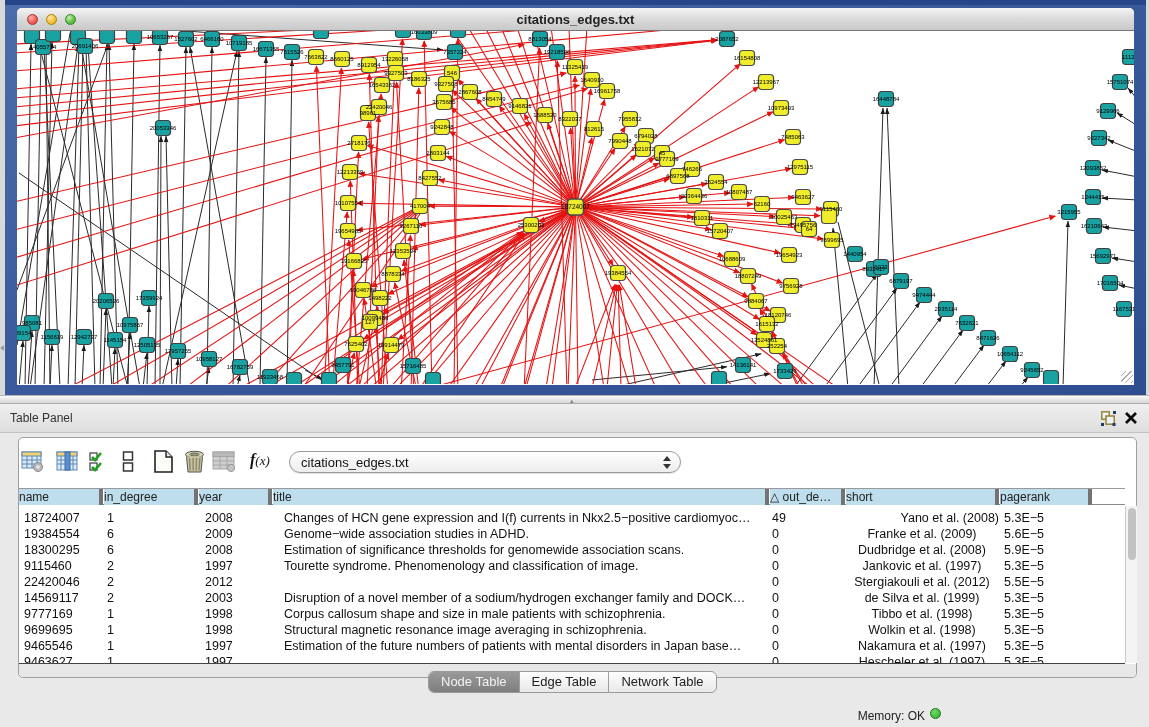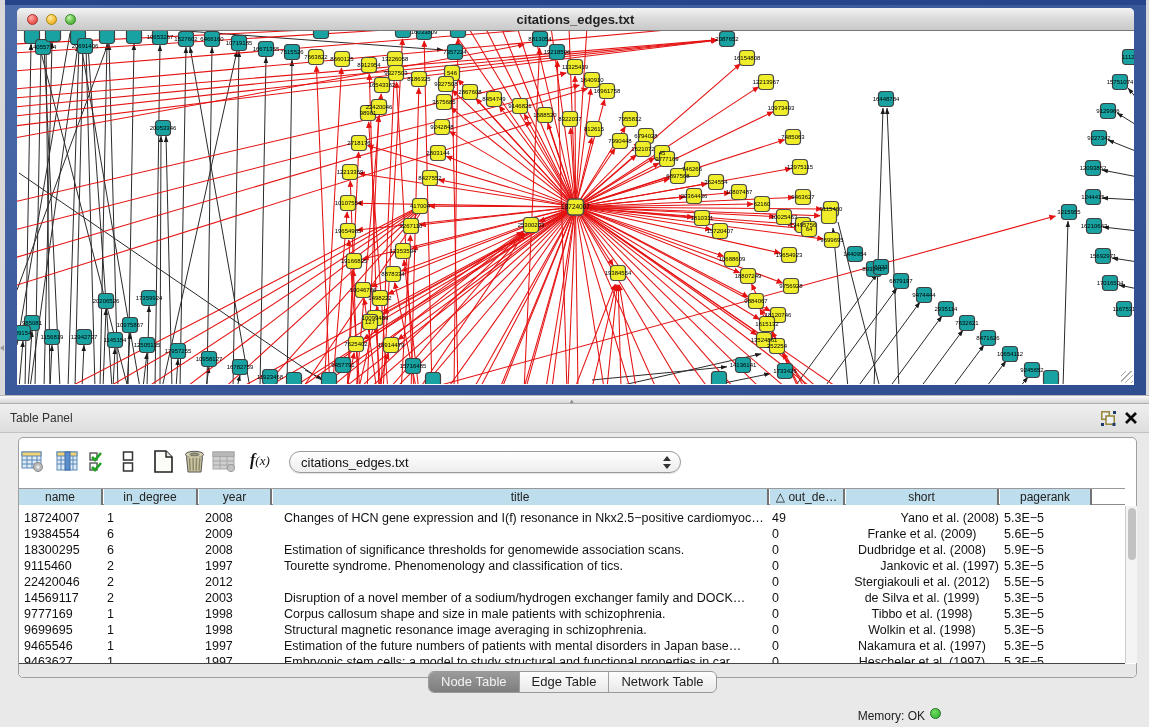--- a/index.html
+++ b/index.html
@@ -24,21 +24,21 @@
 #phead{position:absolute;left:0;top:404px;width:1149px;height:29px;background:linear-gradient(#efefef,#dedede);border-bottom:1px solid #c2c2c2}
 #phead .t{position:absolute;left:10px;top:7px;font-size:12px;color:#333}
 #pbody{position:absolute;left:0;top:433px;width:1149px;height:294px;background:#e9e9e9}
 #tblbox{position:absolute;left:18px;top:437px;width:1119px;height:241px;background:#fff;border:1px solid #9f9f9f;border-radius:5px}
 .ticon{position:absolute;top:450px}
 #combo{position:absolute;left:289px;top:451px;width:392px;height:22px;border:1px solid #9a9a9a;border-radius:11px;
  background:linear-gradient(#ffffff,#ededed);box-shadow:0 1px 1px rgba(0,0,0,.12)}
 #combo .txt{position:absolute;left:11px;top:3px;font-size:13px;color:#111}
 #combo .st{position:absolute;right:9px;top:4px} #combo .st i{display:block;width:0;height:0;border-left:4.5px solid transparent;border-right:4.5px solid transparent}
 #thead{position:absolute;left:19px;top:488px;width:1106px;height:17px;background:#fff;border-top:1px solid #999;border-bottom:1px solid #8b8b8b}
-#thead .h{position:absolute;top:0;height:16px;font-size:12px;color:#222;text-align:center;border-right:2px solid #737373;background:#bfdeed;line-height:16px}
+#thead .h{position:absolute;top:0;height:16px;font-size:12px;color:#222;text-align:left;border-right:4px solid #737373;background:#bfdeed;line-height:16px}
 .row{position:absolute;left:19px;width:1106px;height:16px;font-size:12.5px;color:#111}
 .row span{position:absolute;top:0;white-space:nowrap}
 #tabs{position:absolute;left:428px;top:671px;height:22px;border:1px solid #9a9a9a;border-radius:6px;overflow:hidden;display:flex;background:linear-gradient(#fdfdfd,#e9e9e9)}
 #tabs div{font-size:13px;line-height:20px;padding:0 12px;color:#222;border-right:1px solid #a0a0a0}
 #tabs div.sel{background:linear-gradient(#9a9a9a,#7e7e7e);color:#f3f3f3}
 #tabs div:last-child{border-right:none}
 #mem{position:absolute;right:28px;top:709px;font-size:12px;color:#222}
 #memdot{position:absolute;right:12px;top:708px;width:11px;height:11px;border-radius:50%;background:radial-gradient(circle at 35% 30%,#6fdd60,#2fae2f);border:1px solid #1d701d}
 #scrollv{position:absolute;left:1125px;top:506px;width:12px;height:157px;background:#f4f4f4;border-left:1px solid #ccc}
 #scrollv .th{position:absolute;left:1.5px;top:2px;width:8px;height:52px;border-radius:4px;background:#c2c2c2}
@@ -649,49 +649,50 @@
     <div class="h" style="left:254px;width:496px">title</div>
     <div class="h" style="left:751px;width:75px">△ out_de…</div>
     <div class="h" style="left:827px;width:153px">short</div>
     <div class="h" style="left:981px;width:92px">pagerank</div>
   </div>
   <div id="tclip" style="position:absolute;left:19px;top:506px;width:1106px;height:157px;overflow:hidden;background:#fff">
   <div class="row" style="left:0;top:5px">
         <span style="left:5px">18724007</span>
         <span style="left:88px">1</span>
         <span style="left:186px">2008</span>
-        <span style="left:265px">Changes of HCN gene expression and I(f) resonance in Nkx2.5−positive cardiomyoc…</span>
+        <span style="left:265px">Changes of HCN gene expression and I(f) currents in Nkx2.5−positive cardiomyoc…</span>
         <span style="left:753px">49</span>
         <span style="left:826px;width:154px;text-align:right">Yano et al. (2008)</span>
         <span style="left:985px">5.3E−5</span>
       </div>
       <div class="row" style="left:0;top:21px">
         <span style="left:5px">19384554</span>
         <span style="left:88px">6</span>
         <span style="left:186px">2009</span>
+        <span style="left:265px">Genome−wide association studies in ADHD.</span>
         <span style="left:753px">0</span>
         <span style="left:826px;width:154px;text-align:center">Franke et al. (2009)</span>
         <span style="left:985px">5.6E−5</span>
       </div>
       <div class="row" style="left:0;top:37px">
         <span style="left:5px">18300295</span>
         <span style="left:88px">6</span>
         <span style="left:186px">2008</span>
         <span style="left:265px">Estimation of significance thresholds for genomewide association scans.</span>
         <span style="left:753px">0</span>
         <span style="left:826px;width:154px;text-align:center">Dudbridge et al. (2008)</span>
         <span style="left:985px">5.9E−5</span>
       </div>
       <div class="row" style="left:0;top:53px">
         <span style="left:5px">9115460</span>
         <span style="left:88px">2</span>
         <span style="left:186px">1997</span>
-        <span style="left:265px">Tourette syndrome. Phenomenology and classification of tics.</span>
-        <span style="left:753px">0</span>
-        <span style="left:826px;width:154px;text-align:right">Jankovic et al. (1997)</span>
+        <span style="left:265px">Tourette syndrome. Phenomenology and classification of image.</span>
+        <span style="left:753px">0</span>
+        <span style="left:826px;width:154px;text-align:center">Jankovic et al. (1997)</span>
         <span style="left:985px">5.3E−5</span>
       </div>
       <div class="row" style="left:0;top:69px">
         <span style="left:5px">22420046</span>
         <span style="left:88px">2</span>
         <span style="left:186px">2012</span>
         <span style="left:753px">0</span>
         <span style="left:826px;width:154px;text-align:center">Stergiakouli et al. (2012)</span>
         <span style="left:985px">5.5E−5</span>
       </div>
@@ -728,21 +729,20 @@
         <span style="left:186px">1997</span>
         <span style="left:265px">Estimation of the future numbers of patients with mental disorders in Japan base…</span>
         <span style="left:753px">0</span>
         <span style="left:826px;width:154px;text-align:center">Nakamura et al. (1997)</span>
         <span style="left:985px">5.3E−5</span>
       </div>
       <div class="row" style="left:0;top:149px">
         <span style="left:5px">9463627</span>
         <span style="left:88px">1</span>
         <span style="left:186px">1997</span>
-        <span style="left:265px">Embryonic stem cells: a model to study structural and functional properties in car…</span>
         <span style="left:753px">0</span>
         <span style="left:826px;width:154px;text-align:center">Hescheler et al. (1997)</span>
         <span style="left:985px">5.3E−5</span>
       </div>
   </div>
   <div style="position:absolute;left:19px;top:663px;width:1106px;height:1px;background:#444"></div>
   <div id="scrollv">
       <div class="th"></div>
     </div>
   <div id="tabs">

